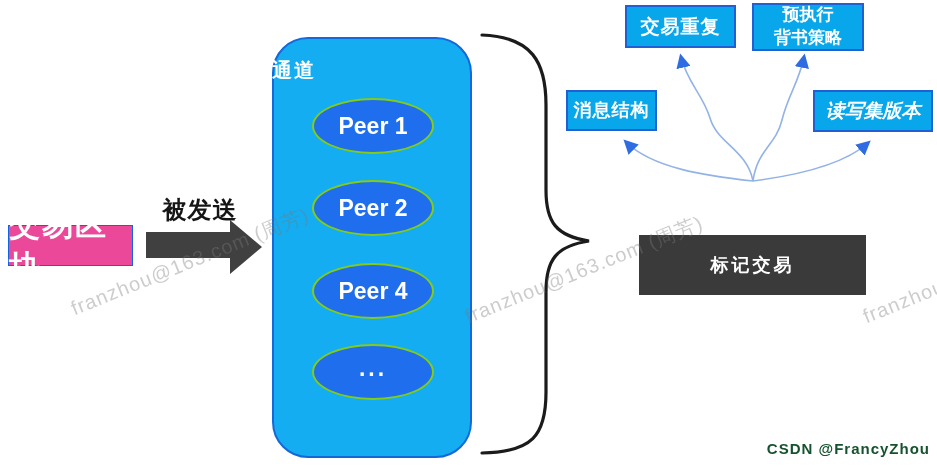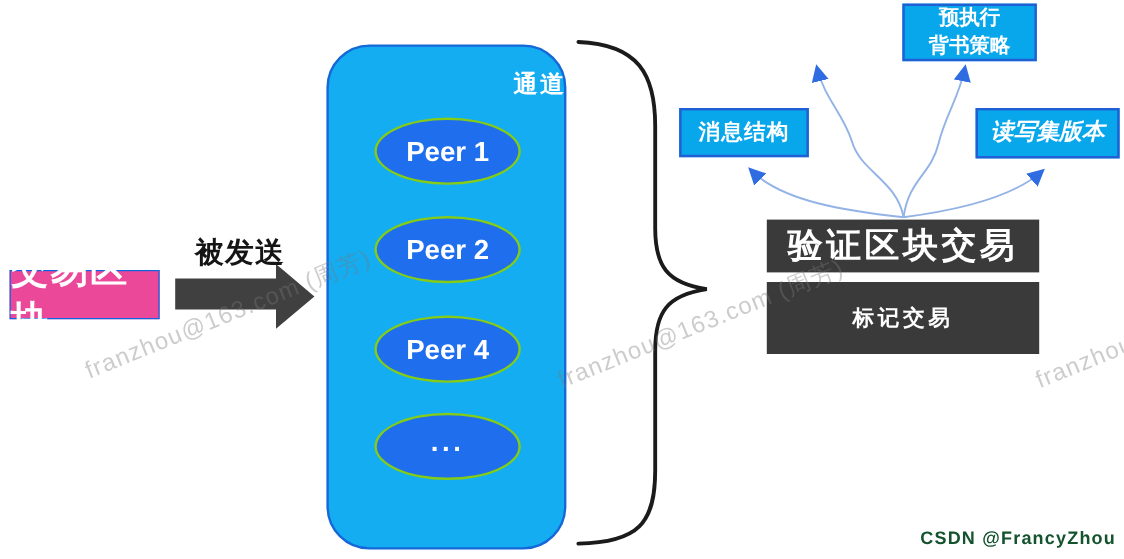--- a/index.html
+++ b/index.html
@@ -17,21 +17,21 @@
   }
   .send-label{
     position:absolute;left:150px;top:194px;width:100px;text-align:center;
     color:#151515;font-size:24px;font-weight:600;letter-spacing:1px;
   }
   .channel{
     position:absolute;left:272px;top:37px;width:200px;height:421px;
     background:#14adf2;border:2px solid #1568d8;border-radius:36px;box-sizing:border-box;
   }
   .channel-title{
-    position:absolute;left:272px;top:57px;width:200px;text-align:right;
+    position:absolute;left:272px;top:57px;width:200px;text-align:left;
     color:#fff;font-size:20px;font-weight:600;letter-spacing:2px;
   }
   .peer{
     position:absolute;left:312px;width:122px;height:56px;border-radius:50%;
     background:#1e6eee;border:2px solid #84cc16;box-sizing:border-box;
     color:#fff;font-size:23px;font-weight:600;
     display:flex;align-items:center;justify-content:center;
   }
   .peer.dots{letter-spacing:3px;font-weight:700;}
   .peer.dots span{transform:translateY(-4px);}
@@ -41,21 +41,21 @@
     display:flex;align-items:center;justify-content:center;font-weight:700;
   }
   .dark-box.primary{top:183px;height:44px;font-size:29px;letter-spacing:3px;}
   .dark-box.secondary{top:235px;height:60px;font-size:18px;letter-spacing:3px;}
 
   .check-box{
     position:absolute;background:#08a6ea;border:2px solid #2160d4;box-sizing:border-box;
     color:#fff;font-weight:700;display:flex;align-items:center;justify-content:center;
     text-align:center;white-space:pre-line;line-height:1.35;
   }
-  .check-msg{left:566px;top:90px;width:108px;height:41px;font-size:18px;letter-spacing:1px;}
+  .check-msg{left:566px;top:90px;width:91px;height:41px;font-size:18px;letter-spacing:1px;}
   .check-dup{left:625px;top:5px;width:111px;height:43px;font-size:19px;letter-spacing:1px;}
   .check-pre{left:752px;top:3px;width:112px;height:48px;font-size:17px;}
   .check-rw{left:813px;top:90px;width:120px;height:42px;font-size:19px;font-style:italic;}
 
   .wm{
     position:absolute;white-space:nowrap;color:rgba(120,120,120,0.38);
     font-size:20px;letter-spacing:1px;transform:rotate(-22deg);transform-origin:0 50%;
   }
   .wm1{left:72px;top:296px;}
   .wm2{left:466px;top:304px;}
@@ -94,24 +94,24 @@
   <div class="channel"></div>
   <div class="channel-title">通道</div>
 
   <div class="peer" style="top:98px;">Peer 1</div>
   <div class="peer" style="top:180px;">Peer 2</div>
   <div class="peer" style="top:263px;">Peer 4</div>
   <div class="peer dots" style="top:344px;">
     <span>...</span>
   </div>
 
-  <div class="dark-box primary">验证区块交易</div>
   <div class="dark-box secondary">标记交易</div>
 
   <div class="check-box check-msg">消息结构</div>
+  <div class="check-box check-dup">交易重复</div>
   <div class="check-box check-pre">预执行
 背书策略</div>
   <div class="check-box check-rw">读写集版本</div>
 
   <div class="wm wm1">franzhou@163.com (周芳)</div>
   <div class="wm wm2">franzhou@163.com (周芳)</div>
   <div class="wm wm3">franzhou@163.com (周芳)</div>
 
   <div class="credit">CSDN @FrancyZhou</div>
 </div>

